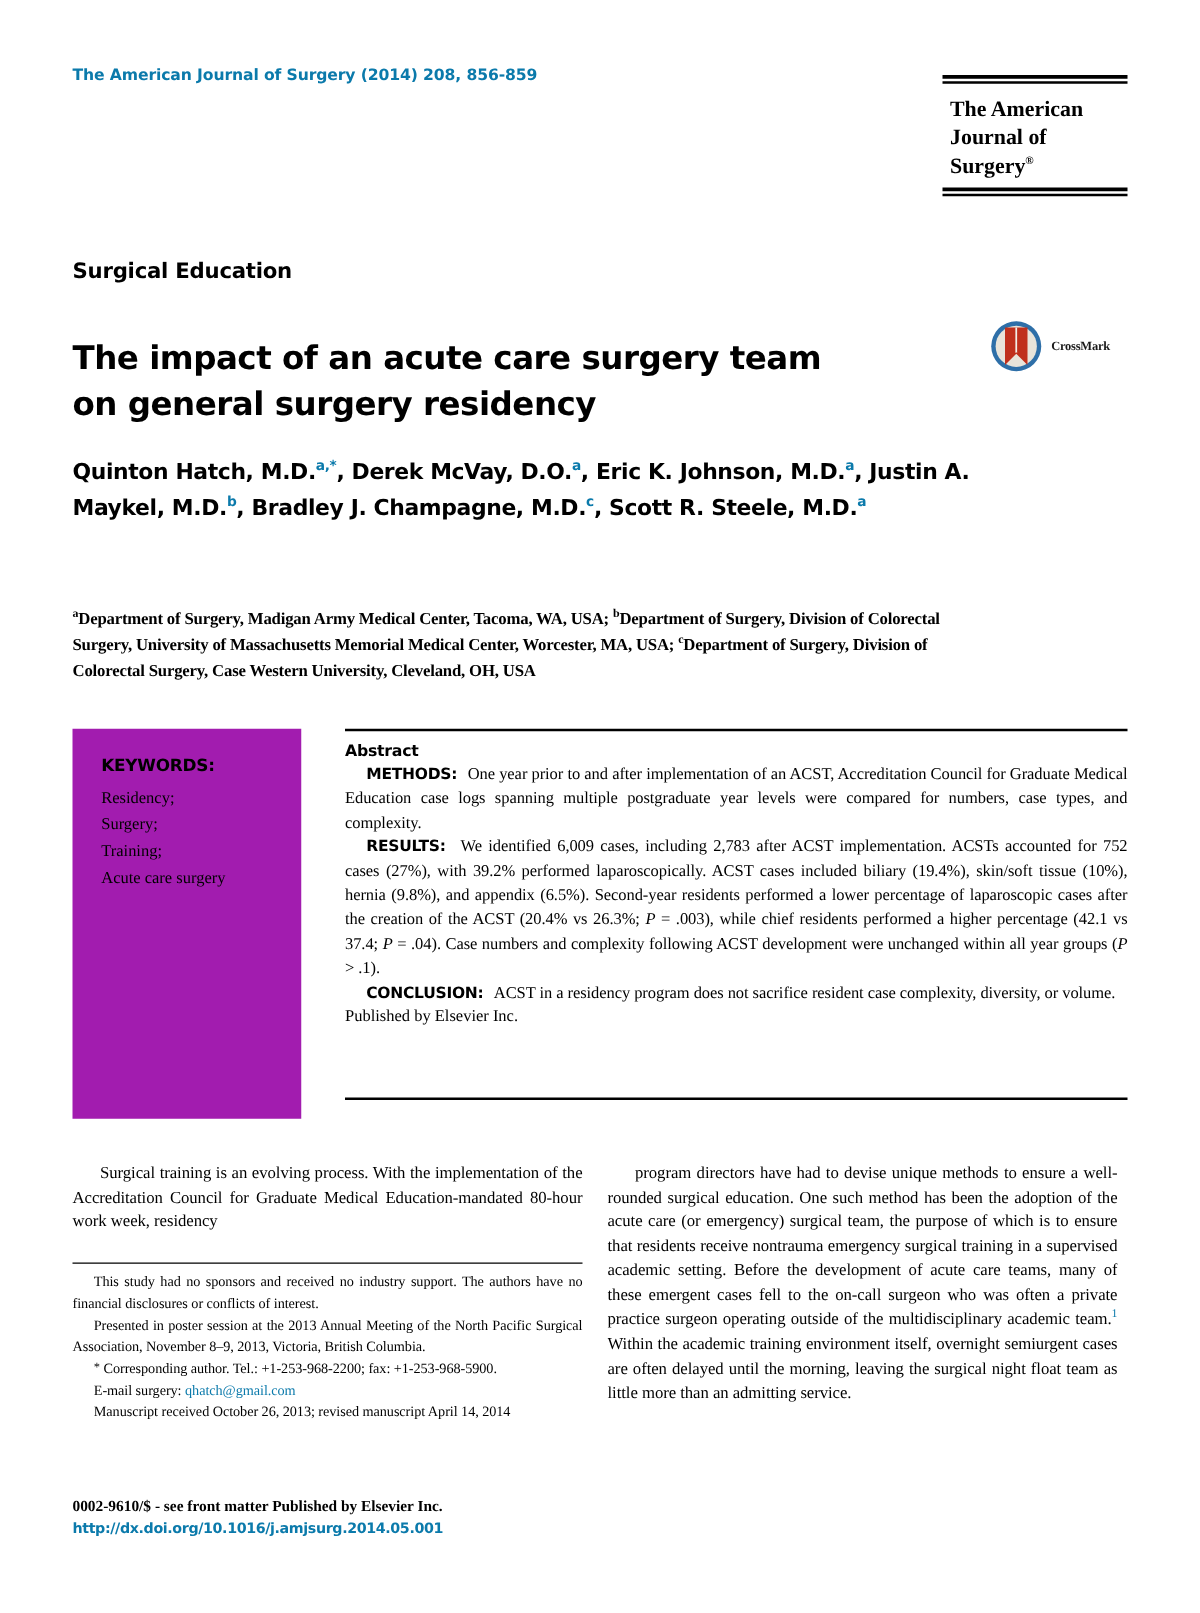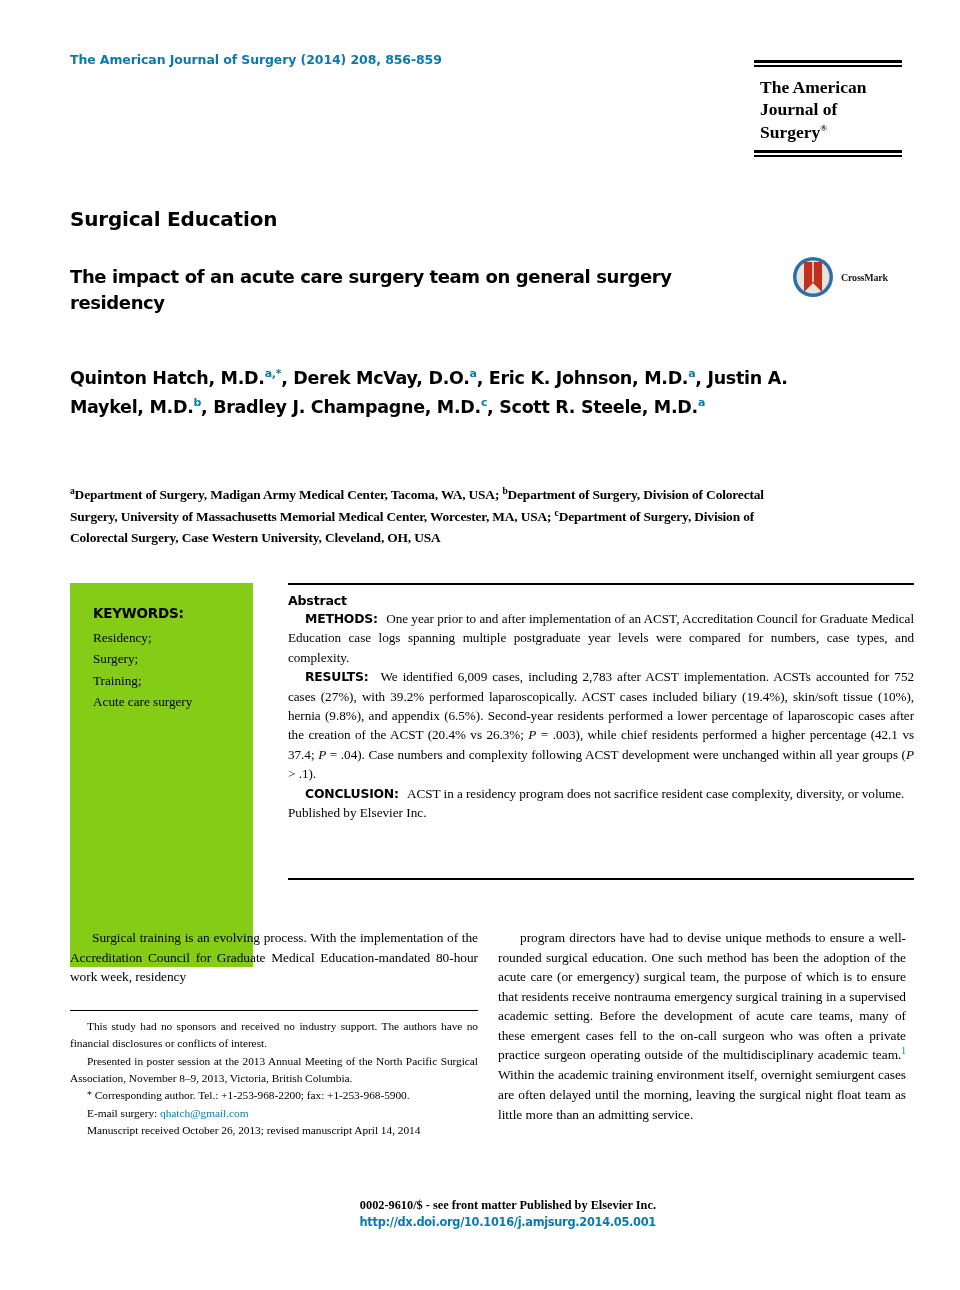--- a/index.html
+++ b/index.html
@@ -12,21 +12,20 @@
     height: 1290px;
     font-family: "Liberation Serif", serif;
     color: #000000;
     position: relative;
     overflow: hidden;
   }
   .page {
     position: absolute;
     inset: 0;
     padding: 0;
-    margin-left: 12px;
   }
 
   
   .header {
     position: absolute;
     top: 44px;
     left: 58px;
     right: 58px;
     height: 125px;
   }
@@ -66,31 +65,31 @@
     vertical-align: super;
   }
 
   
   .section-label {
     position: absolute;
     top: 207px;
     left: 58px;
     font-family: "DejaVu Sans", sans-serif;
     font-weight: bold;
-    font-size: 20px;
+    font-size: 17px;
     letter-spacing: -0.2px;
   }
   .title {
     position: absolute;
     top: 252px;
     left: 58px;
     width: 640px;
     font-family: "DejaVu Sans", sans-serif;
     font-weight: bold;
-    font-size: 18px;
+    font-size: 26px;
     line-height: 1.42;
     letter-spacing: -0.4px;
   }
 
   .crossmark {
     position: absolute;
     top: 254px;
     right: 56px;
     width: 112px;
     height: 46px;
@@ -139,22 +138,22 @@
     font-size: 9.5px;
     vertical-align: super;
   }
 
   
   .kw-box {
     position: absolute;
     top: 583px;
     left: 58px;
     width: 183px;
-    height: 384px;
-    background: #84cc16;
+    height: 312px;
+    background: #a21caf;
   }
   .kw-inner {
     padding: 20px 0 0 23px;
     font-family: "Liberation Serif", serif;
     font-size: 13.2px;
     line-height: 1.62;
   }
   .kw-title {
     font-family: "DejaVu Sans", sans-serif;
     font-weight: bold;
@@ -253,26 +252,25 @@
   .footnotes a, .link {
     color: #0b7aab;
     text-decoration: none;
   }
   .star { font-size: 10px; vertical-align: 1px; }
 
   
   .bottom {
     position: absolute;
     top: 1196px;
-    left: 44px;
+    left: 58px;
     width: 600px;
     font-family: "Liberation Serif", serif;
     font-size: 12.3px;
     line-height: 1.5;
-    text-align: right;
   }
   .bottom .doi {
     font-family: "DejaVu Sans", sans-serif;
     font-weight: bold;
     font-size: 11.4px;
     color: #0b7aab;
     letter-spacing: -0.3px;
   }
   .bottom .frontmatter { font-weight: bold; }
 </style>

